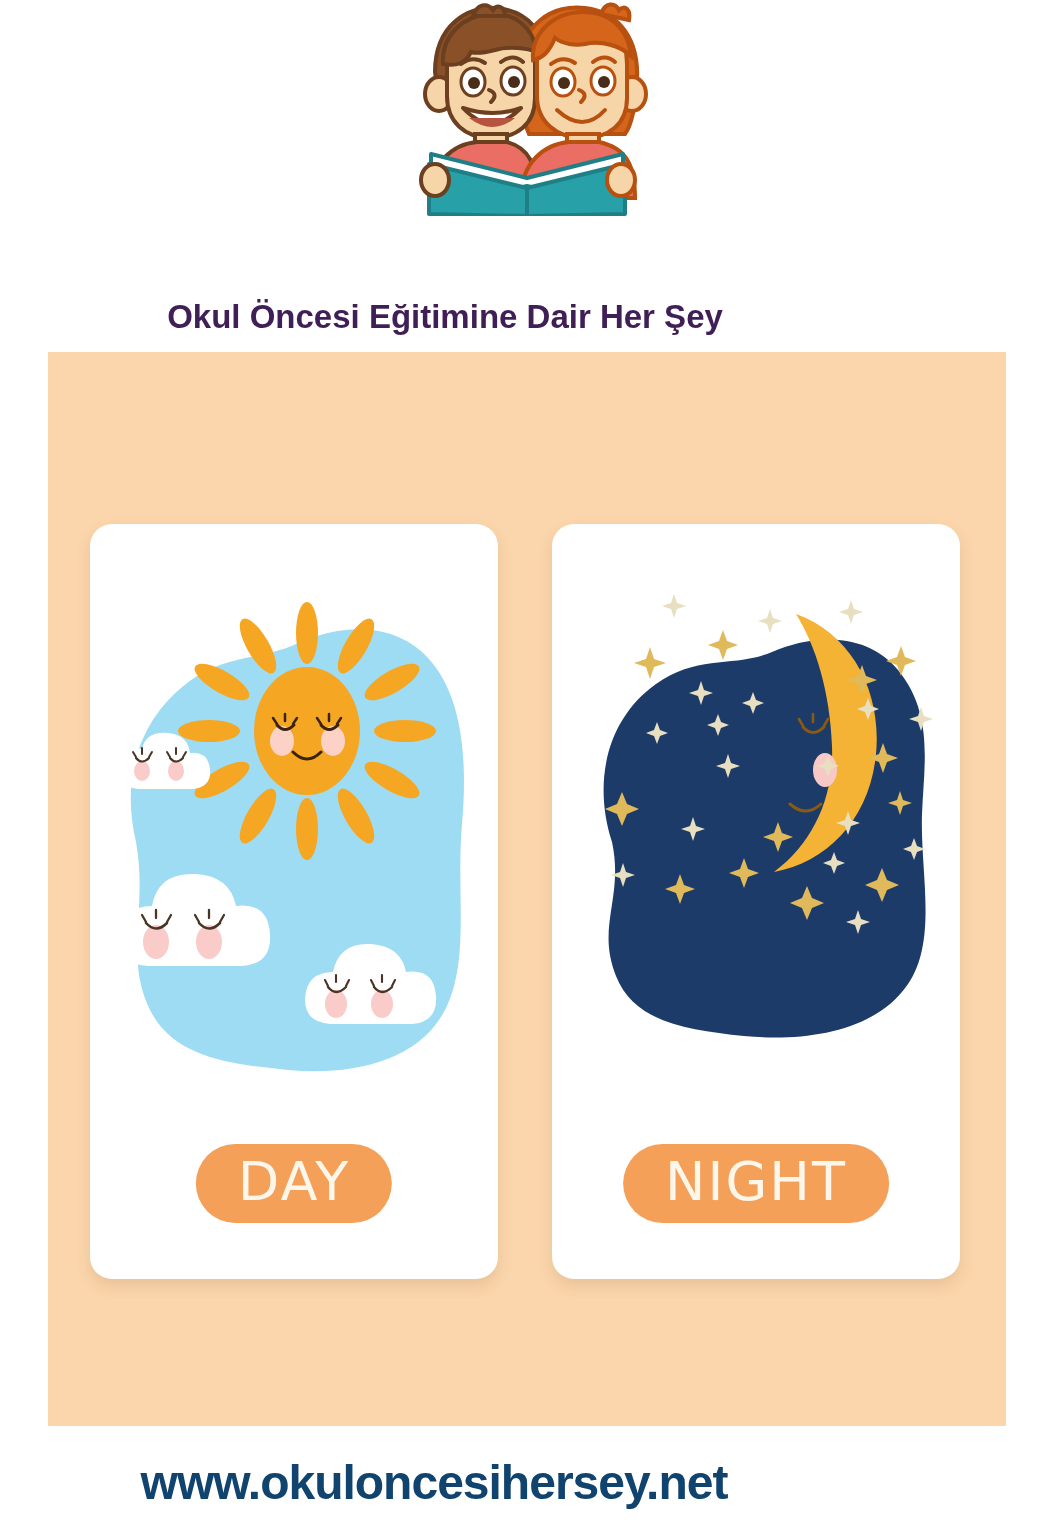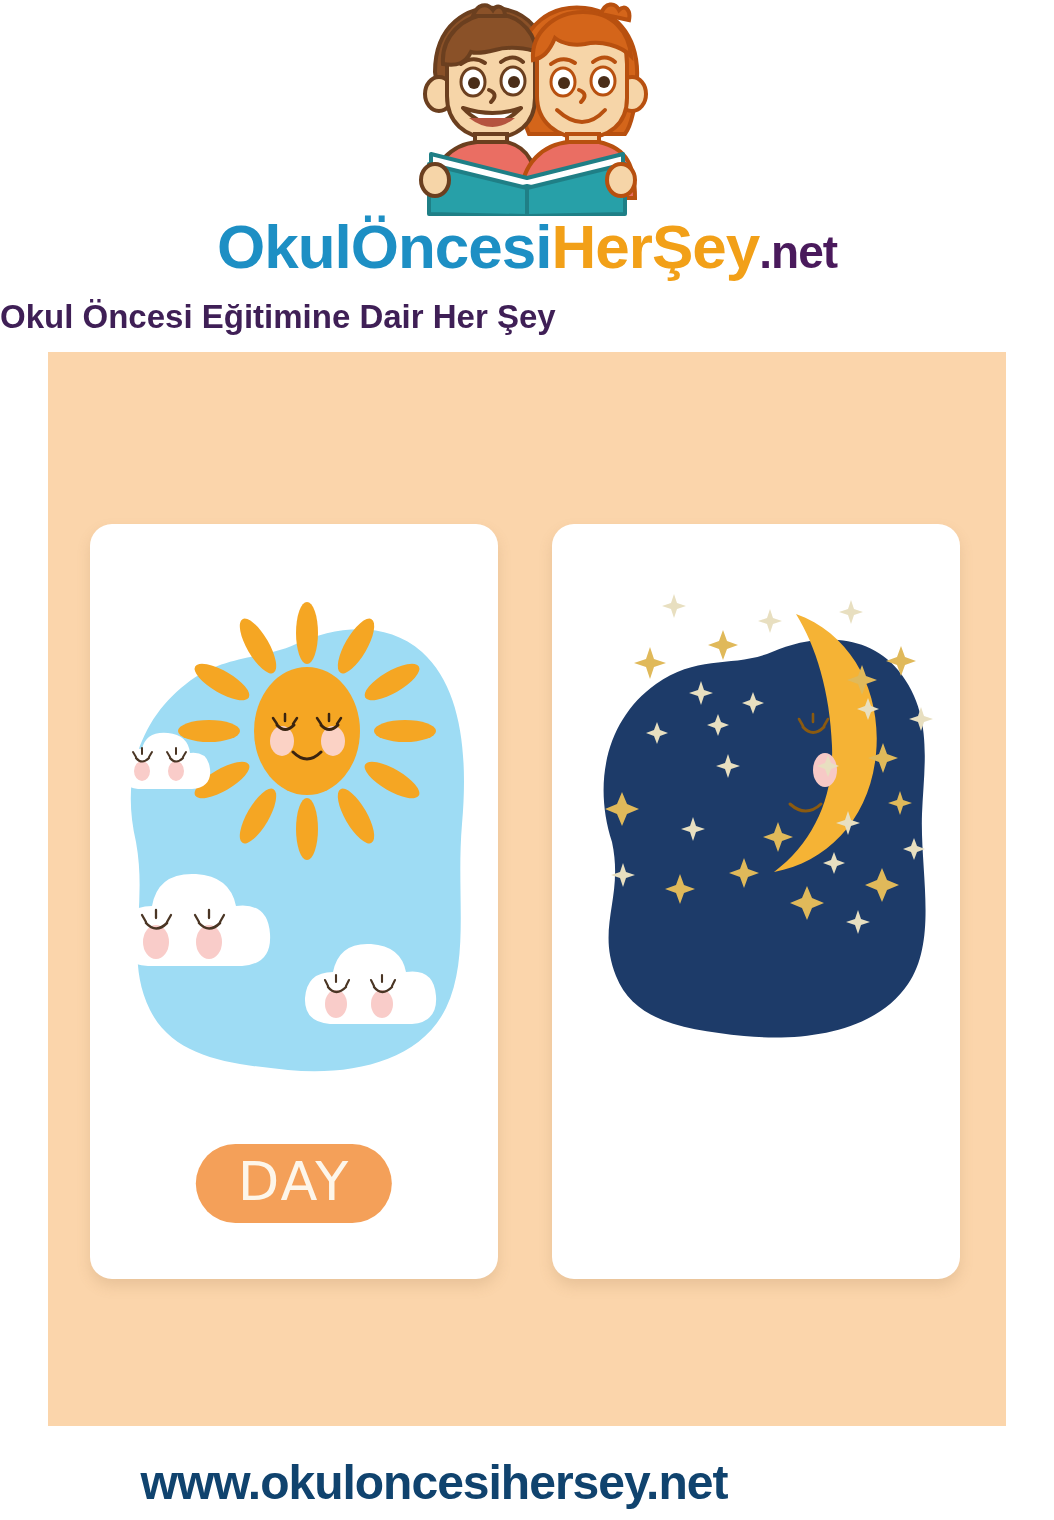--- a/index.html
+++ b/index.html
@@ -26,20 +26,21 @@
     letter-spacing:-1px;
     white-space:nowrap;
     line-height:1;
   }
   #brand-wordmark span{display:inline;}
   .wm-blue{color:#1d8fc4;}
   .wm-orange{color:#f2a018;}
   .wm-purple{color:#4a1a5c;font-size:46px;}
   #brand-tagline{
     position:absolute;left:0;top:298px;width:890px;
+    text-align:center;
     font-size:33px;
     font-weight:bold;
     color:#3f1f56;
     white-space:nowrap;
   }
 
   
   #peach-panel{
     position:absolute;
     left:48px;top:352px;
@@ -152,23 +153,20 @@
       <path d="M54 152 L150 176 L246 152 L246 206 L150 184 L54 206 Z" fill="#ffffff" stroke="#1f7f86" stroke-width="4" stroke-linejoin="round"></path>
 
       <path d="M52 162 L150 186 L248 162 L248 212 L150 214 L52 212 Z" fill="#27a0a8" stroke="#1f7f86" stroke-width="4" stroke-linejoin="round"></path>
       <path d="M150 186 L150 214" stroke="#1f7f86" stroke-width="4"></path>
 
       <ellipse cx="58" cy="178" rx="14" ry="16" fill="#f6d5a8" stroke="#6b3f1f" stroke-width="4"></ellipse>
       <ellipse cx="244" cy="178" rx="14" ry="16" fill="#f6d5a8" stroke="#b8500f" stroke-width="4"></ellipse>
     </svg>
   </div>
 
-  <div id="brand-wordmark">
-    <span class="wm-blue">OkulÖncesi</span><span class="wm-orange">HerŞey</span><span class="wm-purple">.net</span>
-  </div>
 
   <div id="brand-tagline">Okul Öncesi Eğitimine Dair Her Şey</div>
 </div>
 
 <div id="peach-panel">
 
   <div class="flash-card" id="card-day">
 
     <div class="card-scene">
       <svg width="408" height="600" viewBox="0 0 408 600">
@@ -307,16 +305,17 @@
           <path d="M68 330 l3 -9 l3 9 l9 3 l-9 3 l-3 9 l-3 -9 l-9 -3 Z" fill="#e8dfc0"></path>
           <path d="M188 327 l4 -11 l4 11 l11 4 l-11 4 l-4 11 l-4 -11 l-11 -4 Z" fill="#e0b95a"></path>
           <path d="M124 343 l4 -11 l4 11 l11 4 l-11 4 l-4 11 l-4 -11 l-11 -4 Z" fill="#e0b95a"></path>
           <path d="M325 338 l5 -12 l5 12 l12 5 l-12 5 l-5 12 l-5 -12 l-12 -5 Z" fill="#e0b95a"></path>
           <path d="M250 356 l5 -12 l5 12 l12 5 l-12 5 l-5 12 l-5 -12 l-12 -5 Z" fill="#e0b95a"></path>
           <path d="M303 377 l3 -9 l3 9 l9 3 l-9 3 l-3 9 l-3 -9 l-9 -3 Z" fill="#e8dfc0"></path>
         </g>
       </svg>
     </div>
 
+    <div class="card-label">NIGHT</div>
   </div>
 </div>
 
 <div id="footer-url">www.okuloncesihersey.net</div>
 
 </body></html>

